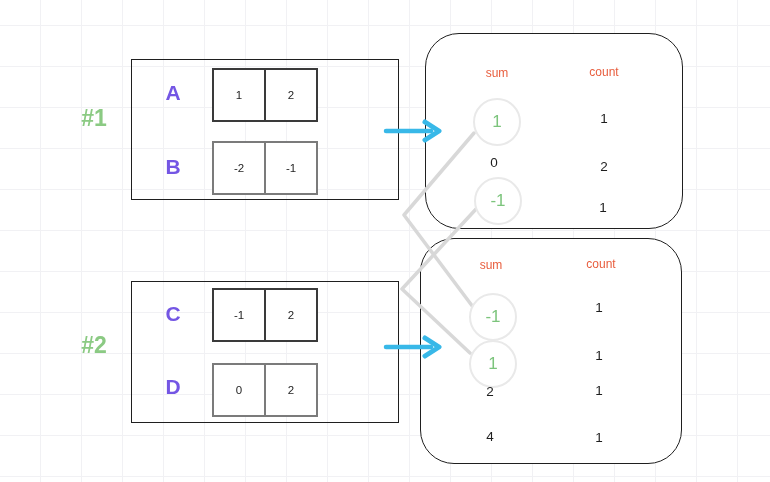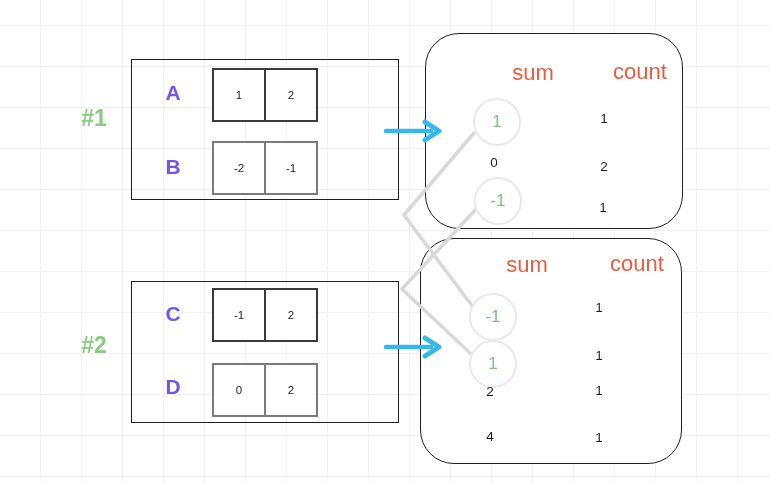--- a/index.html
+++ b/index.html
@@ -24,21 +24,21 @@
   .cells.dark{border:2px solid #3a3a3a;}
   .cells.dark .cell{border-color:#3a3a3a;}
   .cells.gray{border:2px solid #7b7b7b;}
   .cells.gray .cell{border-color:#7b7b7b;}
   .cell{flex:1;display:flex;align-items:center;justify-content:center;
         font-size:11.5px;color:#1e1e1e;}
   .cell:first-child{border-right:2px solid;}
 
   
   .result-box{border:1.6px solid #1f1f1f;border-radius:34px;background:#ffffff;}
-  .col-header{color:#e85d3d;font-size:22px;margin-left:36px;}
+  .col-header{color:#e85d3d;font-size:12px;}
   .num{color:#1e1e1e;font-size:13.5px;}
   .circle{border:2px solid #e9e9e9;border-radius:50%;background:#ffffff;
           color:#7cc47c;font-size:17px;z-index:3;}
 
   svg.overlay{position:absolute;left:0;top:0;z-index:2;pointer-events:none;}
 </style>
 </head>
 <body>
 
 <div id="canvas">

